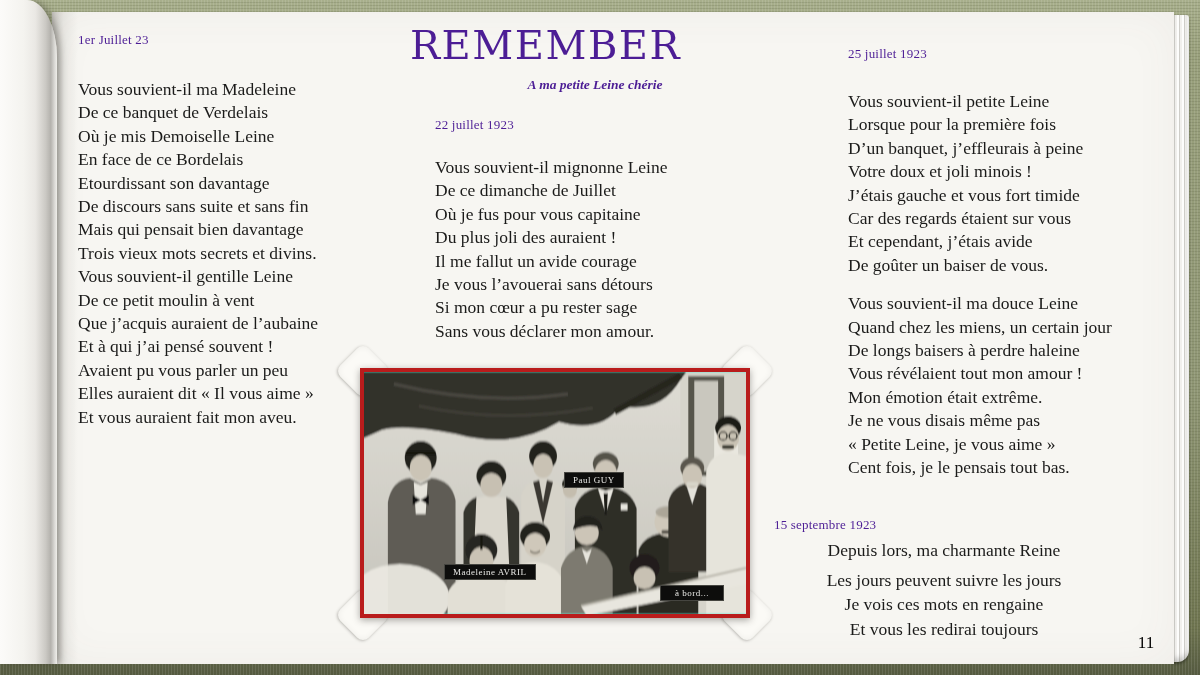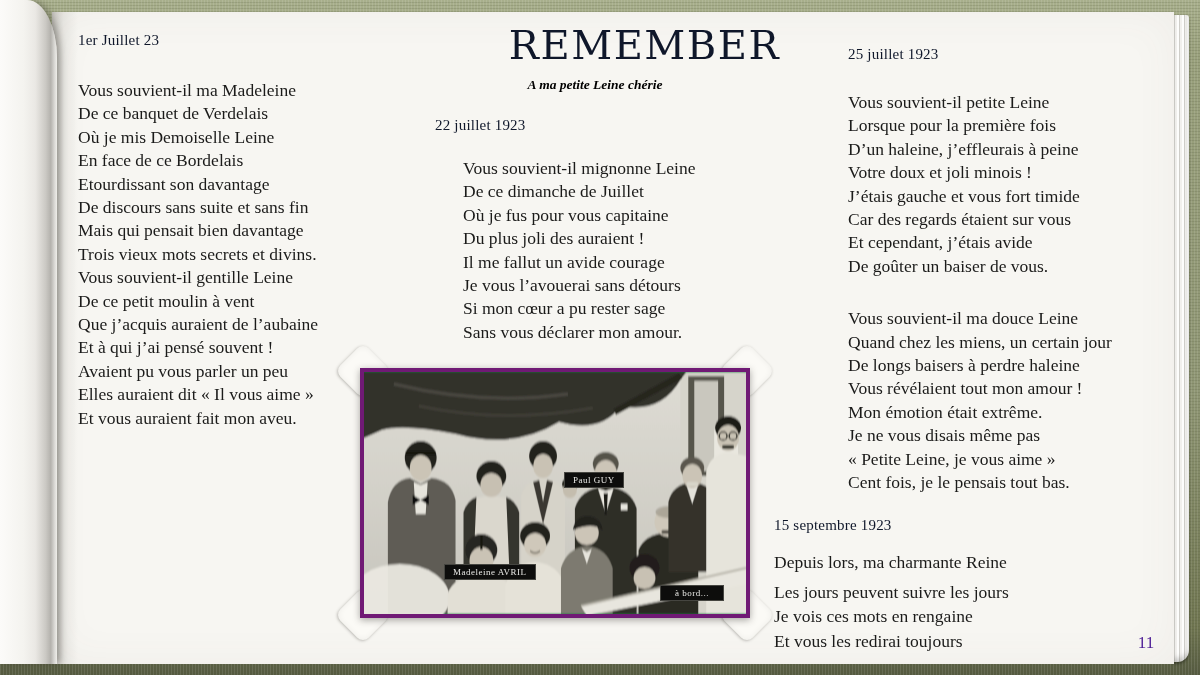--- a/index.html
+++ b/index.html
@@ -35,53 +35,53 @@
     background:linear-gradient(90deg, rgba(70,68,58,.26), rgba(70,68,58,.08) 45%, rgba(0,0,0,0));
   }
   
   .curl{
     position:absolute;left:0;top:0;width:57px;height:664px;
     background:linear-gradient(90deg,#fcfbf9 0%,#f4f3ef 42%,#eae8e4 62%,#cbc9c4 80%,#b4b2ad 89%,#dcdbd7 96%,#efeeea 100%);
     border-top-right-radius:30px 58px;
     box-shadow:4px 0 7px -1px rgba(52,50,42,.40);
   }
   
-  .date{font-size:15px;color:#0f172a;letter-spacing:.2px;}
+  .date{font-size:13px;color:#4c1d95;letter-spacing:.2px;}
   .poem{font-size:17.5px;line-height:23.4px;color:#1b1b1a;}
   .col-left{position:absolute;left:78px;top:32px;width:330px;}
   .col-left .poem{margin-top:30px;}
   .title{
-    position:absolute;left:410px;top:22px;width:370px;text-align:right;
-    font-family:"DejaVu Serif", serif;font-size:40px;letter-spacing:1.5px;color:#0f172a;
+    position:absolute;left:410px;top:22px;width:370px;text-align:left;
+    font-family:"DejaVu Serif", serif;font-size:40px;letter-spacing:1.5px;color:#4c1d95;
   }
   .dedication{
     position:absolute;left:410px;top:77px;width:370px;text-align:center;
-    font-size:13.5px;font-style:italic;font-weight:bold;color:#000000;
+    font-size:13.5px;font-style:italic;font-weight:bold;color:#4c1d95;
   }
   .col-center{position:absolute;left:435px;top:117px;width:310px;}
-  .col-center .poem{margin-top:23px;margin-left:28px;}
+  .col-center .poem{margin-top:23px;}
   .col-right{position:absolute;left:848px;top:46px;width:310px;}
   .col-right .poem{margin-top:28px;}
-  .col-right .stanza2{margin-top:29px;}
+  .col-right .stanza2{margin-top:15px;}
   .col-bottom{position:absolute;left:774px;top:517px;width:340px;}
-  .col-bottom .poem{margin-top:16px;line-height:24.6px;}
+  .col-bottom .poem{margin-top:5px;line-height:24.6px;text-align:center;}
   .col-bottom .poem .line:first-child{margin-bottom:5px;}
   .page-number{position:absolute;left:1124px;top:633px;width:44px;text-align:center;
-    font-size:17px;color:#4c1d95;}
+    font-size:17px;color:#000000;}
   
   .photo-wrap{position:absolute;left:360px;top:368px;width:390px;height:250px;}
   .photo-corner{
     position:absolute;width:40px;height:40px;background:#fbfaf6;
     transform:rotate(45deg);border-radius:8px;
     box-shadow:0 1px 3px rgba(60,58,50,.35), inset 0 0 6px rgba(0,0,0,.06);
   }
   .pc-tl{left:-17px;top:-17px;} .pc-tr{right:-17px;top:-17px;}
   .pc-bl{left:-17px;bottom:-17px;} .pc-br{right:-17px;bottom:-17px;}
   .photo{
-    position:absolute;inset:0;background:#15803d;border:4px solid #701a75;
+    position:absolute;inset:0;background:#5eead4;border:4px solid #b91c1c;
     box-sizing:border-box;box-shadow:0 2px 7px rgba(40,38,32,.40);
   }
   .photo svg{display:block;width:100%;height:100%;}
   .photo-label{
     position:absolute;background:#0d0d0c;color:#e9e9e6;font-size:9px;line-height:12px;
     padding:1px 8px;letter-spacing:.5px;border:1px solid #454540;white-space:nowrap;
   }
   .lbl-paul{left:200px;top:100px;}
   .lbl-madeleine{left:80px;top:192px;}
   .lbl-abord{left:296px;top:213px;padding:1px 14px;font-family:Liberation Serif, serif;}
@@ -130,21 +130,21 @@
       <div class="line">Si mon cœur a pu rester sage</div>
       <div class="line">Sans vous déclarer mon amour.</div>
     </div>
 </div>
 
 <div class="col-right">
   <div class="date">25 juillet 1923</div>
   <div class="poem">
       <div class="line">Vous souvient-il petite Leine</div>
       <div class="line">Lorsque pour la première fois</div>
-      <div class="line">D’un haleine, j’effleurais à peine</div>
+      <div class="line">D’un banquet, j’effleurais à peine</div>
       <div class="line">Votre doux et joli minois !</div>
       <div class="line">J’étais gauche et vous fort timide</div>
       <div class="line">Car des regards étaient sur vous</div>
       <div class="line">Et cependant, j’étais avide</div>
       <div class="line">De goûter un baiser de vous.</div>
     </div>
   <div class="poem stanza2">
       <div class="line">Vous souvient-il ma douce Leine</div>
       <div class="line">Quand chez les miens, un certain jour</div>
       <div class="line">De longs baisers à perdre haleine</div>

